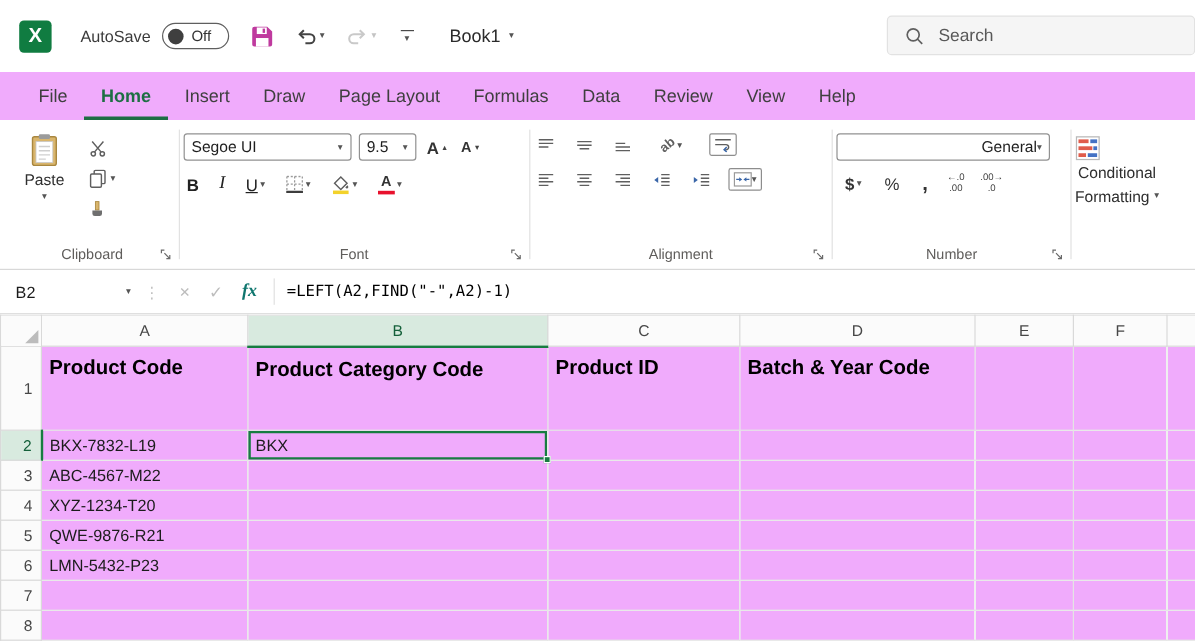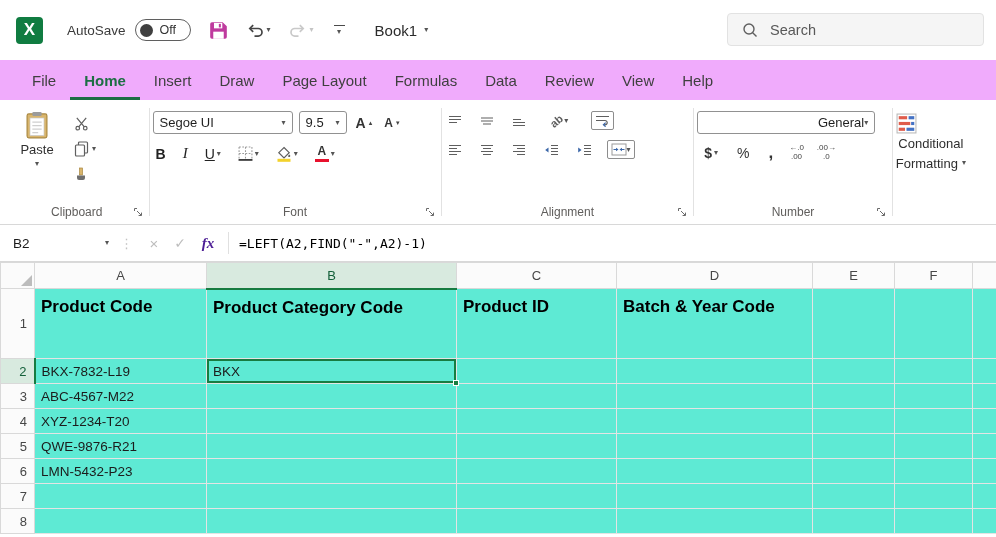--- a/index.html
+++ b/index.html
@@ -14,21 +14,21 @@
   .toggle { width:56px; height:22px; border:1.4px solid #5f5f5f; border-radius:12px; display:flex;
     align-items:center; padding:0 4px; gap:7px; cursor:default; background:#fff; }
   .knob { width:13px; height:13px; border-radius:50%; background:#3f3f3f; }
   .toggle-txt { font-size:12.5px; color:#333; }
   .tb-btn { display:flex; align-items:center; gap:3px; margin-left:18px; }
   .chev { font-size:8px; color:#555; line-height:1; }
   .chev.dis { color:#c4c4c4; }
   .qat-ic { display:flex; flex-direction:column; align-items:center; margin-left:20px; }
   .qat-bar { display:block; width:11px; height:0; border-top:1.6px solid #4a4a4a; margin-bottom:2px; }
   .book { display:flex; align-items:center; gap:7px; margin-left:30px; font-size:15px; color:#2b2b2b; }
-  .search { position:absolute; right:12px; top:13px; width:257px; height:33px; background:#f5f5f5;
+  .search { position:absolute; right:0; top:13px; width:257px; height:33px; background:#f5f5f5;
     border:1px solid #e2e2e2; border-radius:4px; display:flex; align-items:center; gap:12px;
     padding-left:14px; font-size:14.5px; color:#585858; }
 
   
   .tabbar { height:40px; display:flex; align-items:stretch; padding-left:18px; background:#f0abfc; }
   .tab { display:flex; align-items:center; padding:0 14px; font-size:15px; color:#3f3f3f; cursor:default; }
   .tab.active { color:#1d6e43; font-weight:700; box-shadow: inset 0 -3px 0 #1d6e43; }
 
   
   .ribbon { height:125px; display:flex; padding:4px 0 0 8px; border-bottom:1px solid #d8d8d8; background:#fff; }
@@ -69,29 +69,29 @@
     color:#2e2e2e; line-height:1.5; text-align:center; }
 
   
   .formulabar { height:37px; display:flex; align-items:center; border-bottom:1px solid #d8d8d8; background:#fff; }
   .namebox { width:118px; height:100%; display:flex; align-items:center; justify-content:space-between;
     padding:0 9px 0 13px; font-size:13.5px; color:#1a1a1a; }
   .fb-dots { color:#c2c2c2; font-size:13px; padding:0 8px 0 2px; }
   .fb-x { width:26px; text-align:center; font-size:15px; color:#bdbdbd; }
   .fb-ck { width:26px; text-align:center; font-size:14px; color:#bdbdbd; }
   .fb-fx { width:30px; text-align:center; font-family:"Liberation Serif",serif; font-style:italic;
-    font-weight:700; font-size:15px; color:#4c1d95; }
+    font-weight:700; font-size:15px; color:#0f766e; }
   .fb-vsep { width:1px; height:22px; background:#e0e0e0; margin:0 10px 0 5px; }
   .fb-formula { font-family:"DejaVu Sans Mono",monospace; font-size:13px; color:#000; }
 
   
   .sheet { height:275px; overflow:hidden; background:#fff; }
   table { border-collapse:collapse; table-layout:fixed; width:996px; }
   th { background:#fbfbfb; border:1px solid #d9d9d9; font-weight:400; font-size:13px; color:#474747; }
-  td { border:1px solid #e4e4e4; background:#5eead4; font-size:13.5px; color:#1c1c1c;
+  td { border:1px solid #e4e4e4; background:#f0abfc; font-size:13.5px; color:#1c1c1c;
     padding:0 6px; white-space:nowrap; overflow:hidden;margin-left:36px; }
   th.rh { text-align:right; padding-right:7px; }
   tr.hdr-row th { height:26px; }
   tr.r1 { height:70px; }
   tr.r { height:25px; }
   td.hc { font-weight:700; font-size:17px; color:#000; vertical-align:top; line-height:33px;
     padding:1px 6px; white-space:normal; overflow:visible; }
   th.sel-col { background:#d8eadf; color:#14603a; border-bottom:2.5px solid #177c41; }
   th.sel-row { background:#d8eadf; color:#14603a; border-right:2.5px solid #177c41; }
   td.sel-cell { position:relative; box-shadow: inset 0 0 0 2px #177c41; overflow:visible; }

